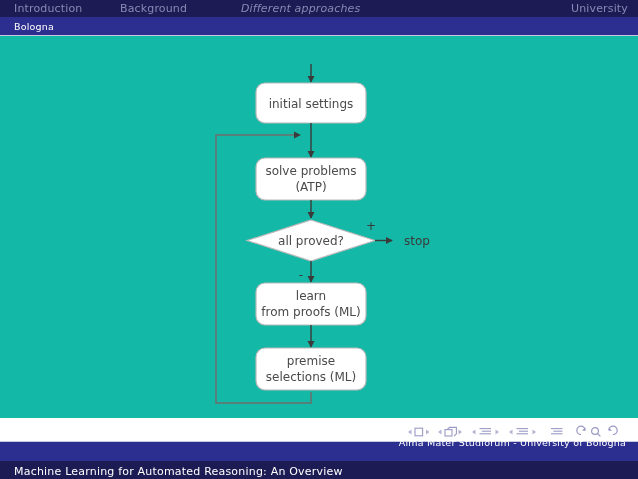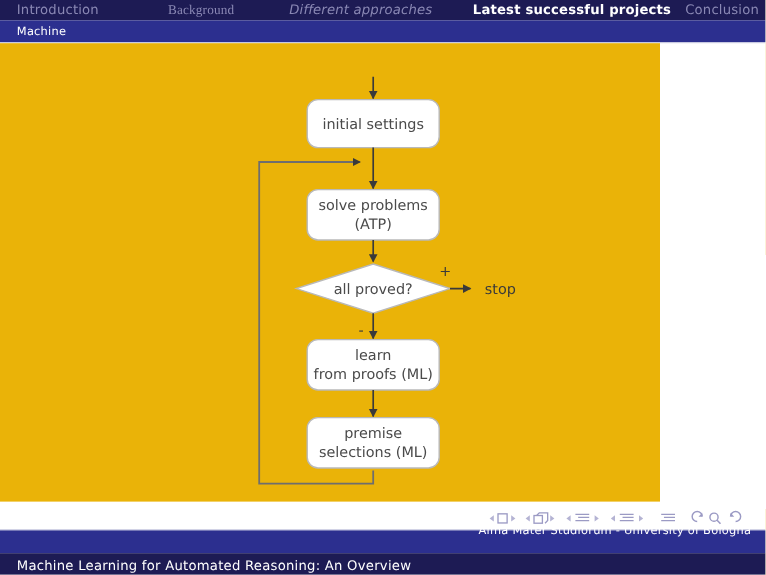--- a/index.html
+++ b/index.html
@@ -31,21 +31,21 @@
     color: #8a88b4;
     white-space: nowrap;
     letter-spacing: 0.15px;
     padding: 0;
   }
   .headbar .navitem.active {
     color: #ffffff;
     font-weight: bold;
   }
   .nav-sec-0 { position: absolute; left: 14px; }
-  .nav-sec-1 { position: absolute; left: 140px; font-family: Liberation Serif, serif; }
+  .nav-sec-1 { position: absolute; left: 120px; }
   .nav-sec-2 { position: absolute; left: 241px; font-style: italic; }
   .nav-sec-3 { position: absolute; left: 394px; }
   .nav-sec-4 { position: absolute; left: 571px; }
 
   .subbar {
     position: absolute;
     left: 0; top: 17px;
     width: 638px;
     height: 18px;
     background: #2c2f8f;
@@ -62,23 +62,23 @@
     position: absolute;
     left: 0; top: 35px;
     width: 638px; height: 1px;
     background: #c8c9e0;
   }
 
   
   .slide {
     position: absolute;
     left: 0; top: 36px;
-    width: 550px;
+    width: 638px;
     height: 382px;
-    background: #eab308;
+    background: #14b8a6;
     text-decoration: underline;
   }
   .canvas {
     position: absolute;
     left: 0; top: 0;
     width: 638px;
     height: 382px;
   }
   .canvas svg { display: block; }
 
@@ -159,26 +159,25 @@
     fill: #3a3a3a;
   }
 </style>
 </head>
 <body>
 
 <div class="headbar">
   <span class="navitem nav-sec-0">Introduction</span>
   <span class="navitem nav-sec-1">Background</span>
   <span class="navitem nav-sec-2">Different approaches</span>
-  <span class="navitem nav-sec-3 active">Latest successful projects</span>
-  <span class="navitem nav-sec-4">Conclusion</span>
+  <span class="navitem nav-sec-4">University</span>
 </div>
 
 <div class="subbar">
-  <span class="subtitle">Machine</span>
+  <span class="subtitle">Bologna</span>
 </div>
 <div class="headrule"></div>
 
 <div class="slide">
   <div class="canvas">
     <svg width="638" height="382" viewBox="0 0 638 382" xmlns="http://www.w3.org/2000/svg">
       <defs>
         <marker id="ah" markerWidth="9" markerHeight="9" refX="6.2" refY="4" orient="auto" markerUnits="userSpaceOnUse">
           <path d="M0,0.4 L7,4 L0,7.6 z" fill="#3a3a3a"></path>
         </marker>

